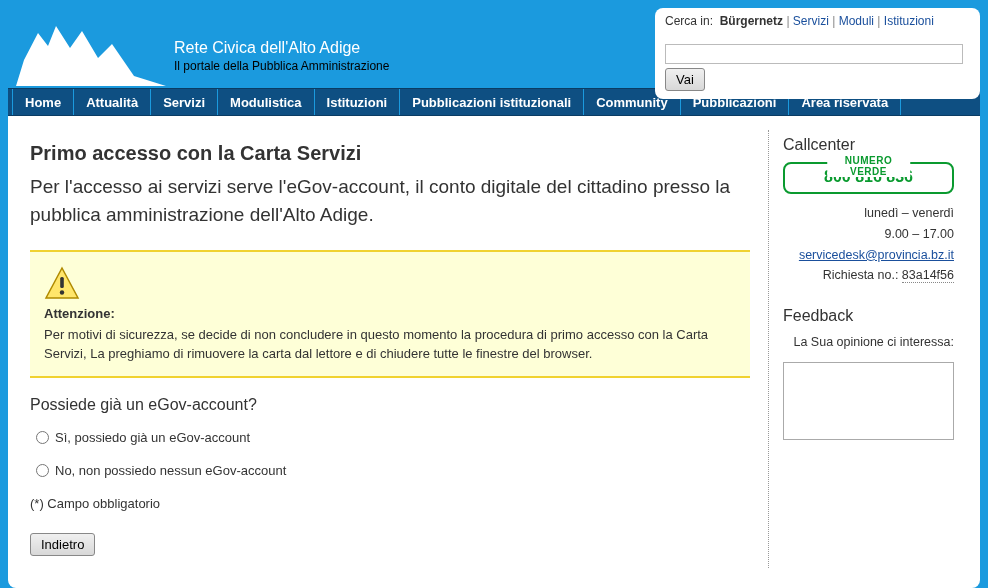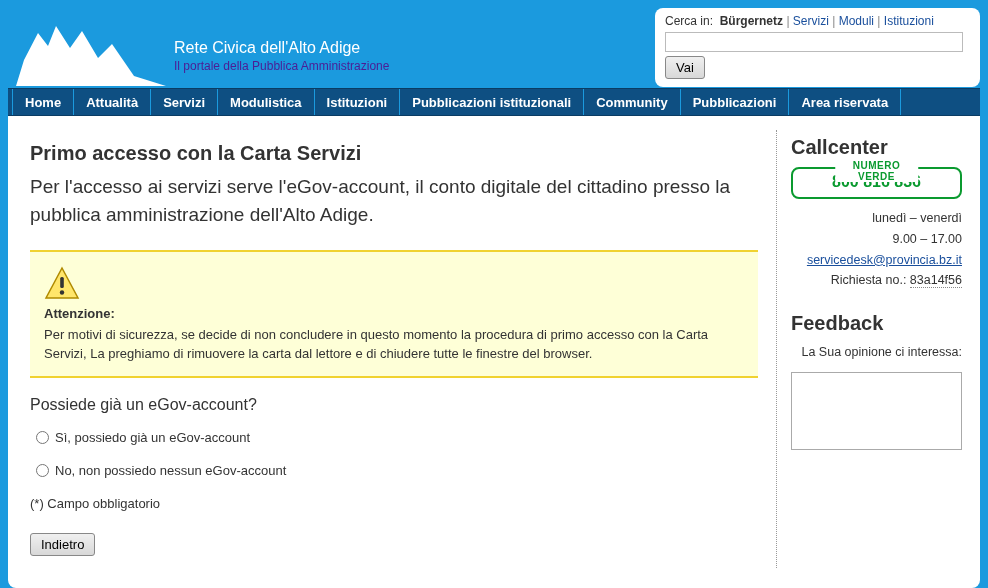--- a/index.html
+++ b/index.html
@@ -26,29 +26,29 @@
   }
   .logo-area {
     display: flex;
     align-items: center;
     padding-top: 18px;
     padding-left: 8px;
   }
   .mountain-svg { width: 150px; height: 60px; }
   .logo-text { color: #fff; margin-left: 8px; }
   .logo-text h1 { font-size: 16px; font-weight: normal; font-family: "Trebuchet MS", sans-serif; }
-  .logo-text .sub { font-size: 12px; margin-top: 2px; color: #4c1d95; }
+  .logo-text .sub { font-size: 12px; margin-top: 2px; color: #000000; }
   .search-box {
     background: #fff;
     border-radius: 8px;
     padding: 6px 10px 8px 10px;
     width: 325px;
     font-size: 12px;
   }
-  .search-line { margin-bottom: 4px; color: #333; }
+  .search-line { margin-bottom: 16px; color: #333; }
   .search-line a { color: #1a4f9c; text-decoration: none; }
   .search-line .sep { color: #888; }
   .search-line b { font-weight: bold; }
   .search-input {
     width: 298px;
     height: 20px;
     border: 1px solid #bbb;
     padding: 2px 4px;
     font-size: 12px;
     display: block;
@@ -76,21 +76,21 @@
     font-weight: bold;
     font-size: 13px;
     padding: 0 12px;
     line-height: 28px;
     border-right: 1px solid #1b9ade;
   }
   .navbar a:first-child { border-left: 1px solid #1b9ade; margin-left:4px;}
   .content-wrap {
     background: #fff;
     display: flex;
-    padding: 14px 4px 20px 0;
+    padding: 14px 12px 20px 0;
     min-height: 462px;
     border-bottom-left-radius: 8px;
     border-bottom-right-radius: 8px;
   }
   .main {
     flex: 1;
     padding: 12px 18px 12px 22px;
   }
   .sidebar {
     width: 200px;
@@ -109,21 +109,21 @@
     margin-bottom: 18px;
     flex-direction: column;
   }
   .alert .icon-col { width: 58px; flex-shrink: 0; padding-top:2px;}
   .alert .msg { font-size: 13px; line-height: 1.45; }
   .alert .msg strong { display: block; margin-bottom: 2px; }
   .question { font-size: 16px; margin-bottom: 16px; }
   .radio-row { font-size: 13px; margin: 8px 0 18px 6px; display:flex; align-items:center; gap:6px;}
   .radio-row input { margin:0; }
   .req { font-size: 13px; margin: 10px 0 22px 0; }
-  .sidebar h3 { font-size: 20px; font-weight: bold; margin-bottom: 8px; }
+  .sidebar h3 { font-size: 16px; font-weight: normal; margin-bottom: 8px; }
   .green-box {
     border: 2px solid #0a9a2f;
     border-radius: 8px;
     padding: 4px 8px 6px 8px;
     position: relative;
     margin-bottom: 10px;
     text-align: center;
   }
   .green-box .tag {
     position: absolute;

